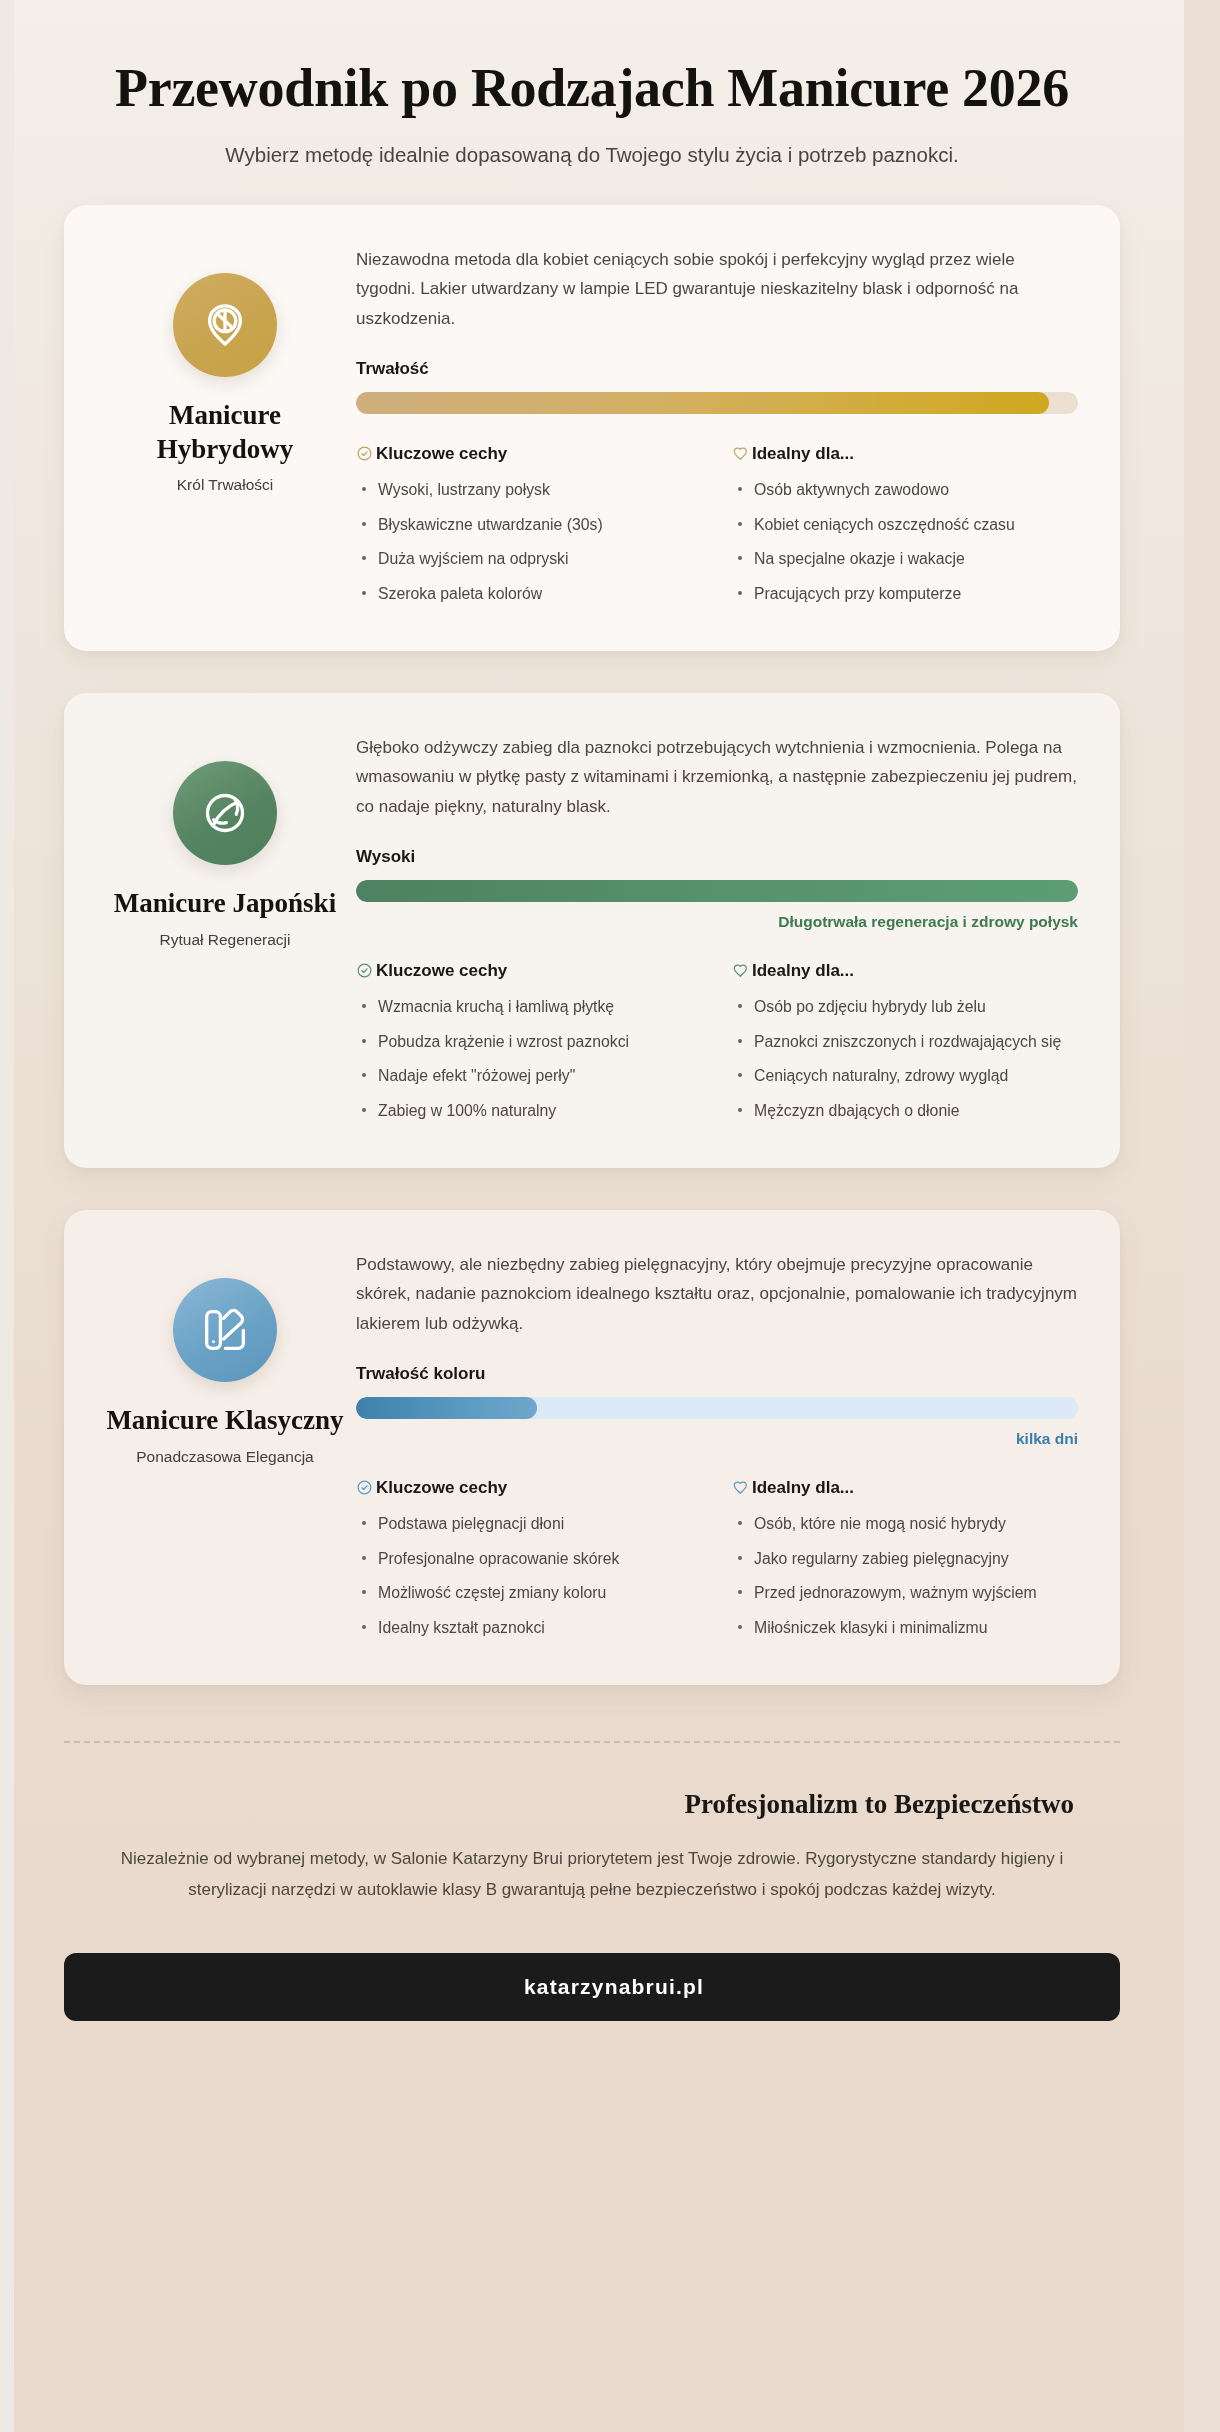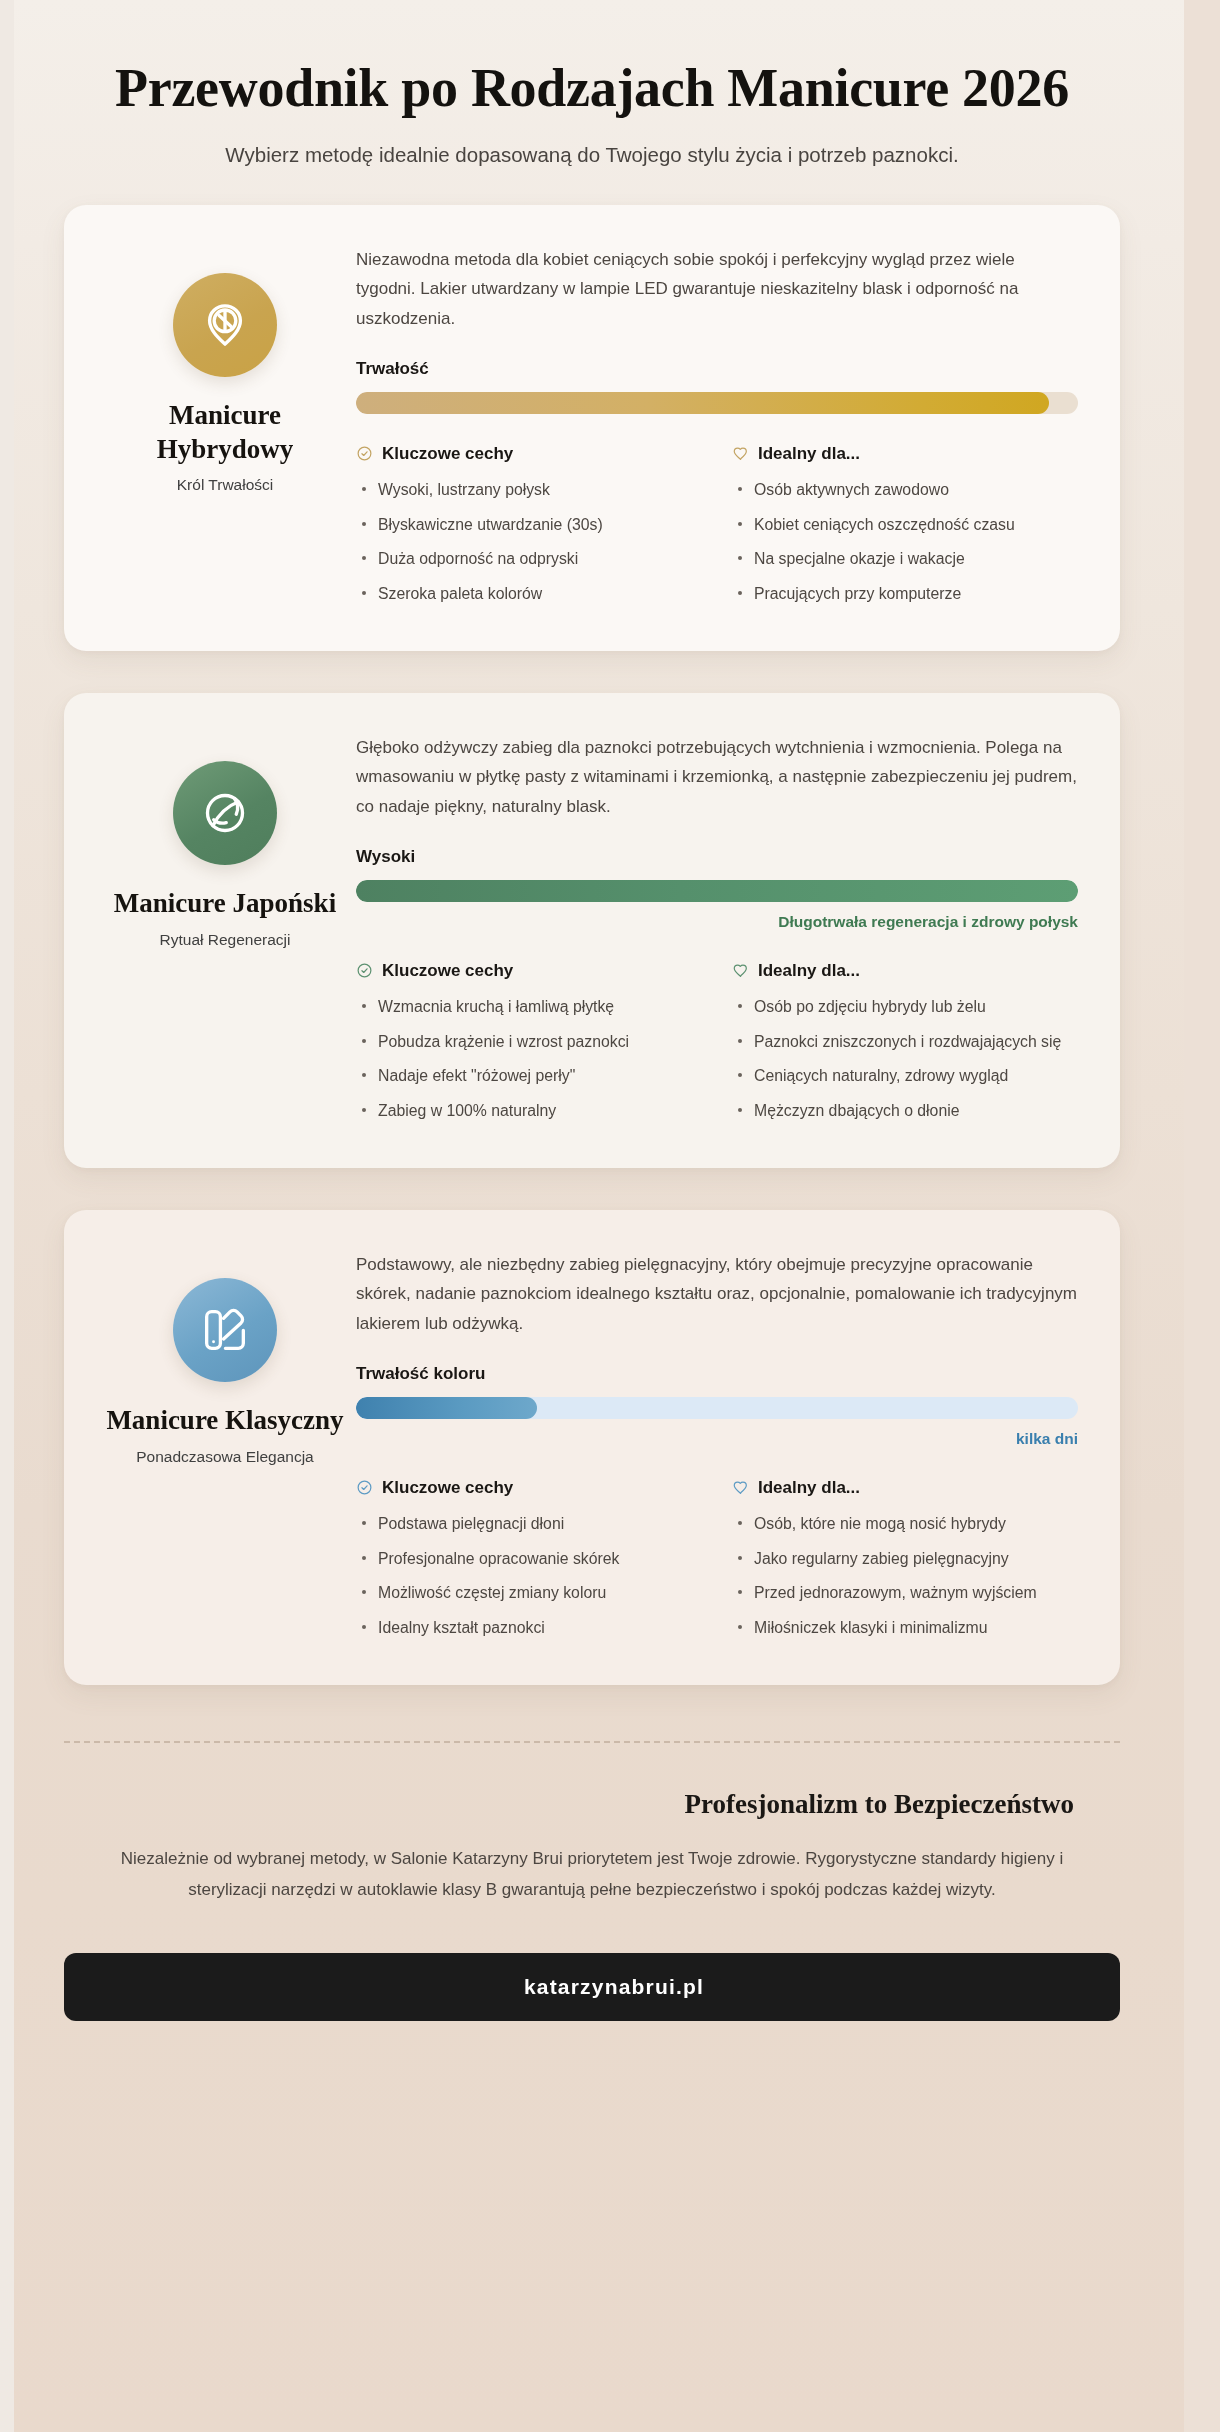--- a/index.html
+++ b/index.html
@@ -181,21 +181,21 @@
   .lists {
     display: flex;
     gap: 30px;
     margin-top: 30px;
   }
   .list-col { flex: 1 1 0; min-width: 0; }
 
   .list-head {
     display: flex;
     align-items: center;
-    gap: 9px;
+    gap: 3px;
     margin-bottom: 13px;
   }
   .list-head svg { width: 17px; height: 17px; flex: 0 0 17px; display: block; }
   .list-head .t {
     font-size: 17px;
     font-weight: 700;
     color: #1a1714;
   }
   .gold  .list-head svg { stroke: #c3a463; }
   .green .list-head svg { stroke: #5d9171; }
@@ -304,21 +304,21 @@
                   <svg viewBox="0 0 24 24" fill="none" stroke-width="1.7" stroke-linecap="round" stroke-linejoin="round">
                     <circle cx="12" cy="12" r="9"></circle>
                     <path d="M8.4 12.3l2.5 2.5 4.7-5.2"></path>
                   </svg>
                 </span>
                 <span class="t">Kluczowe cechy</span>
               </div>
               <ul class="bullets">
                 <li>Wysoki, lustrzany połysk</li>
                 <li>Błyskawiczne utwardzanie (30s)</li>
-                <li>Duża odporność na odpryski</li>
+                <li>Duża wyjściem na odpryski</li>
                 <li>Szeroka paleta kolorów</li>
               </ul>
             </div>
             <div class="list-col">
               <div class="list-head">
                 <span style="display: flex;">
                   <svg viewBox="0 0 24 24" fill="none" stroke-width="1.7" stroke-linecap="round" stroke-linejoin="round">
                     <path d="M12 20.3l-1.3-1.2C6 14.9 3.2 12.3 3.2 9.1 3.2 6.5 5.3 4.4 7.9 4.4c1.5 0 2.9.7 3.8 1.8.9-1.1 2.3-1.8 3.8-1.8 2.6 0 4.7 2.1 4.7 4.7 0 3.2-2.8 5.8-7.5 10z"></path>
                   </svg>
                 </span>

